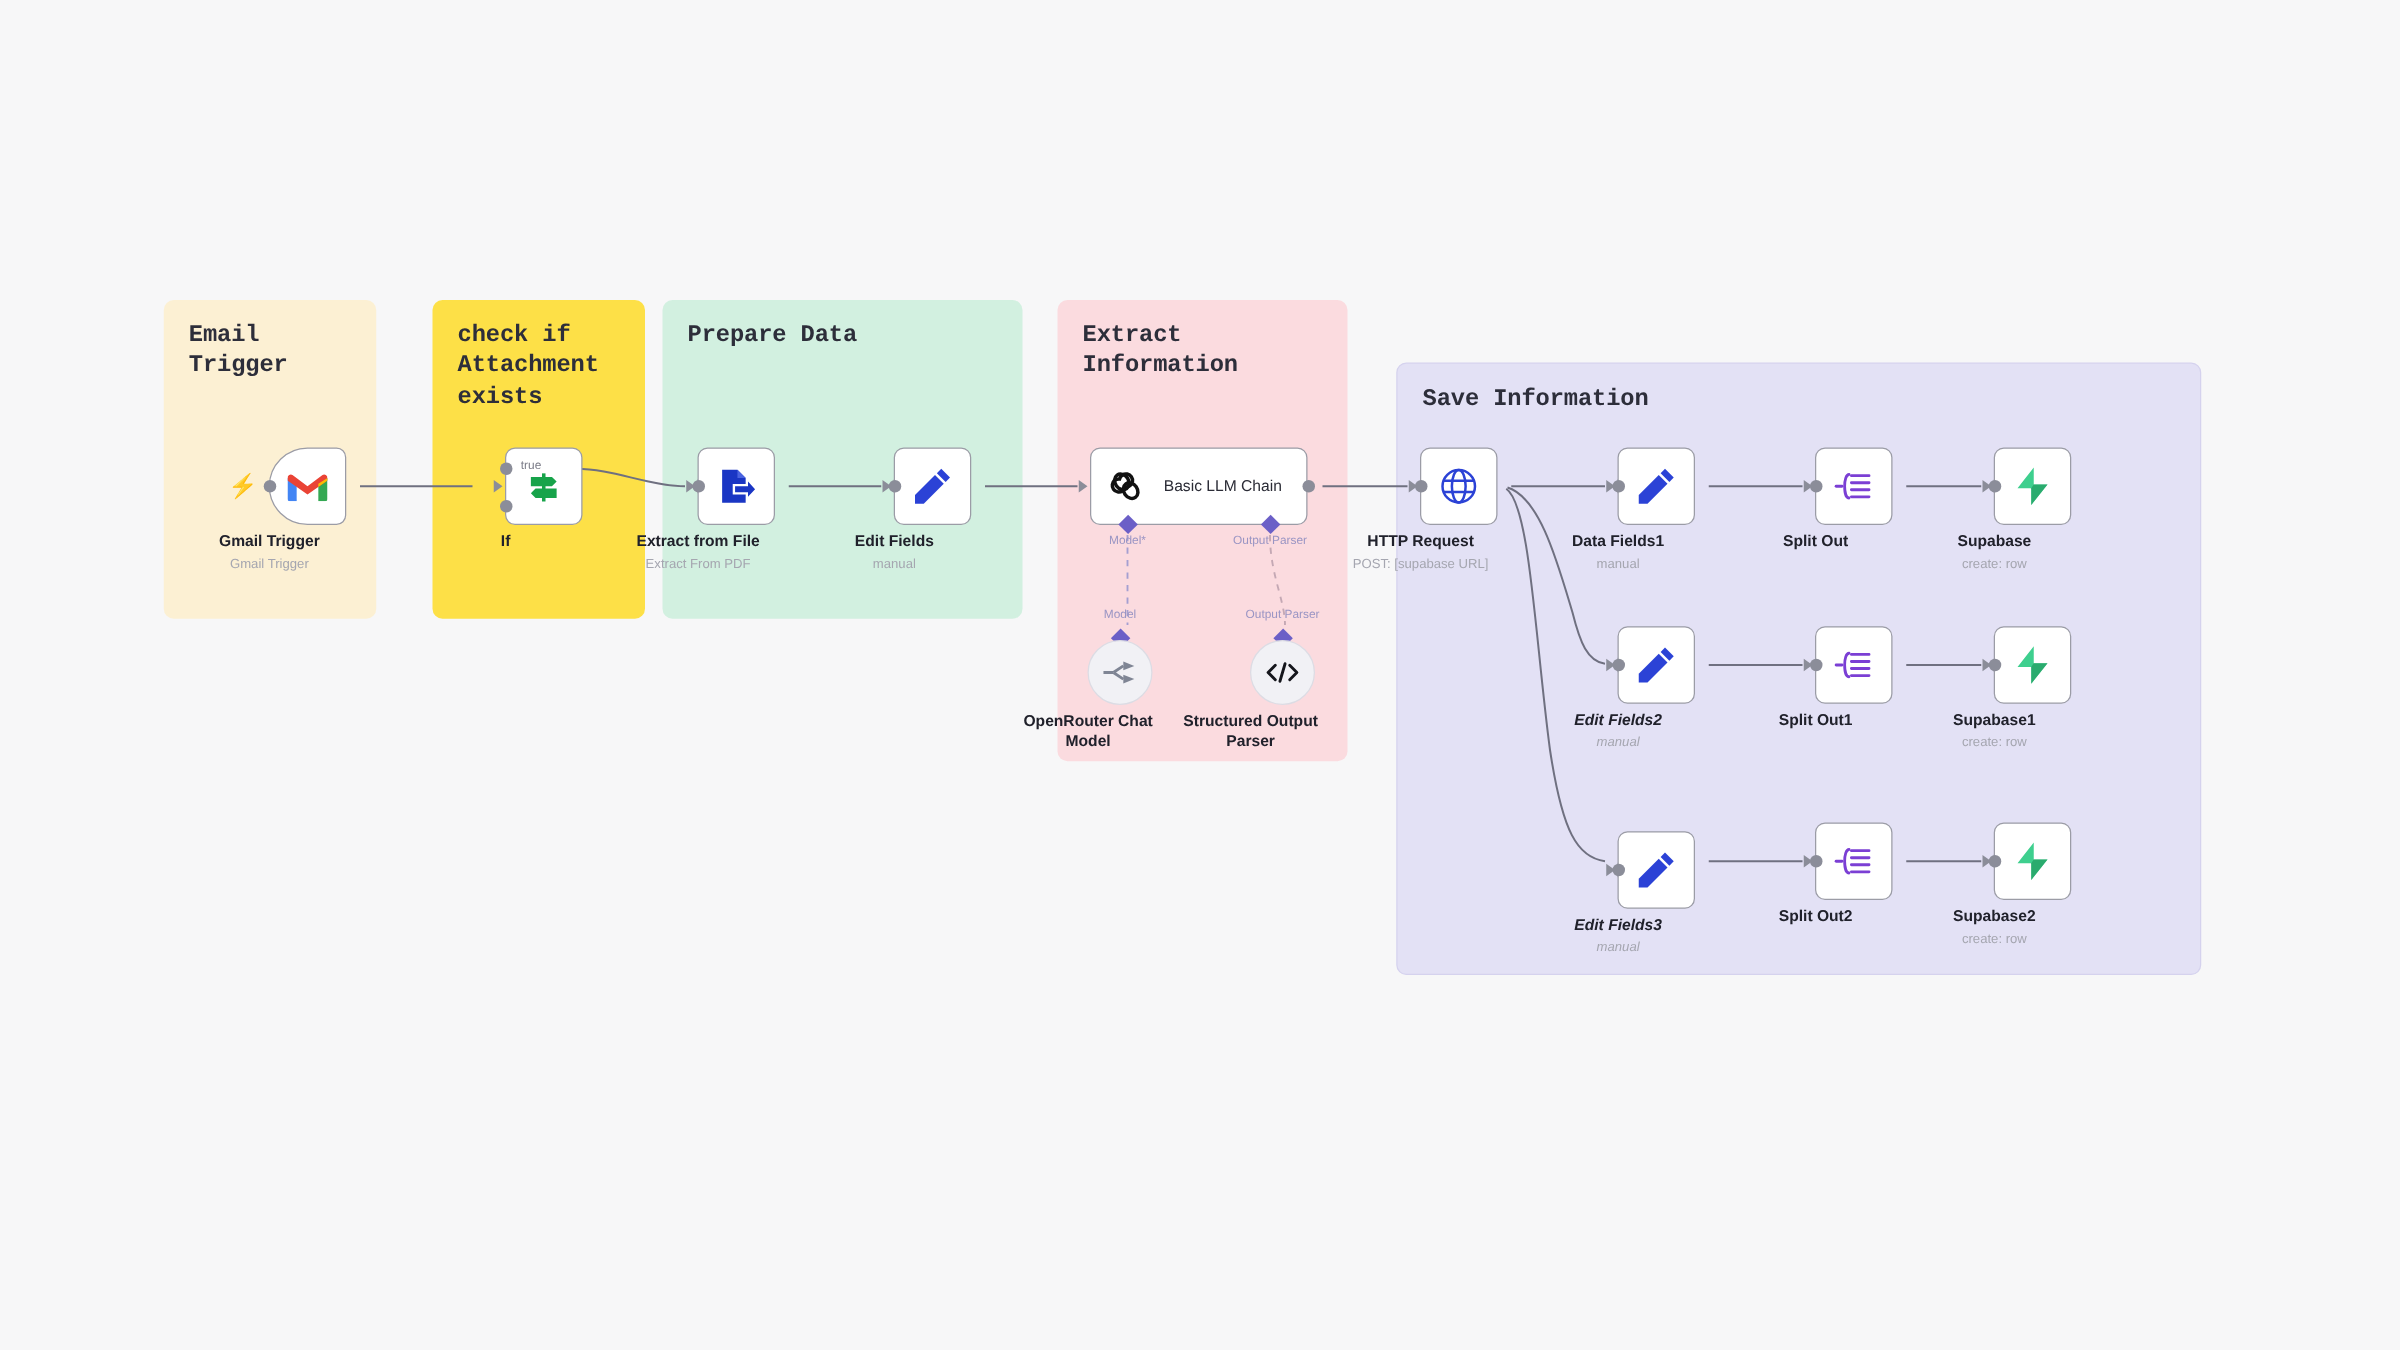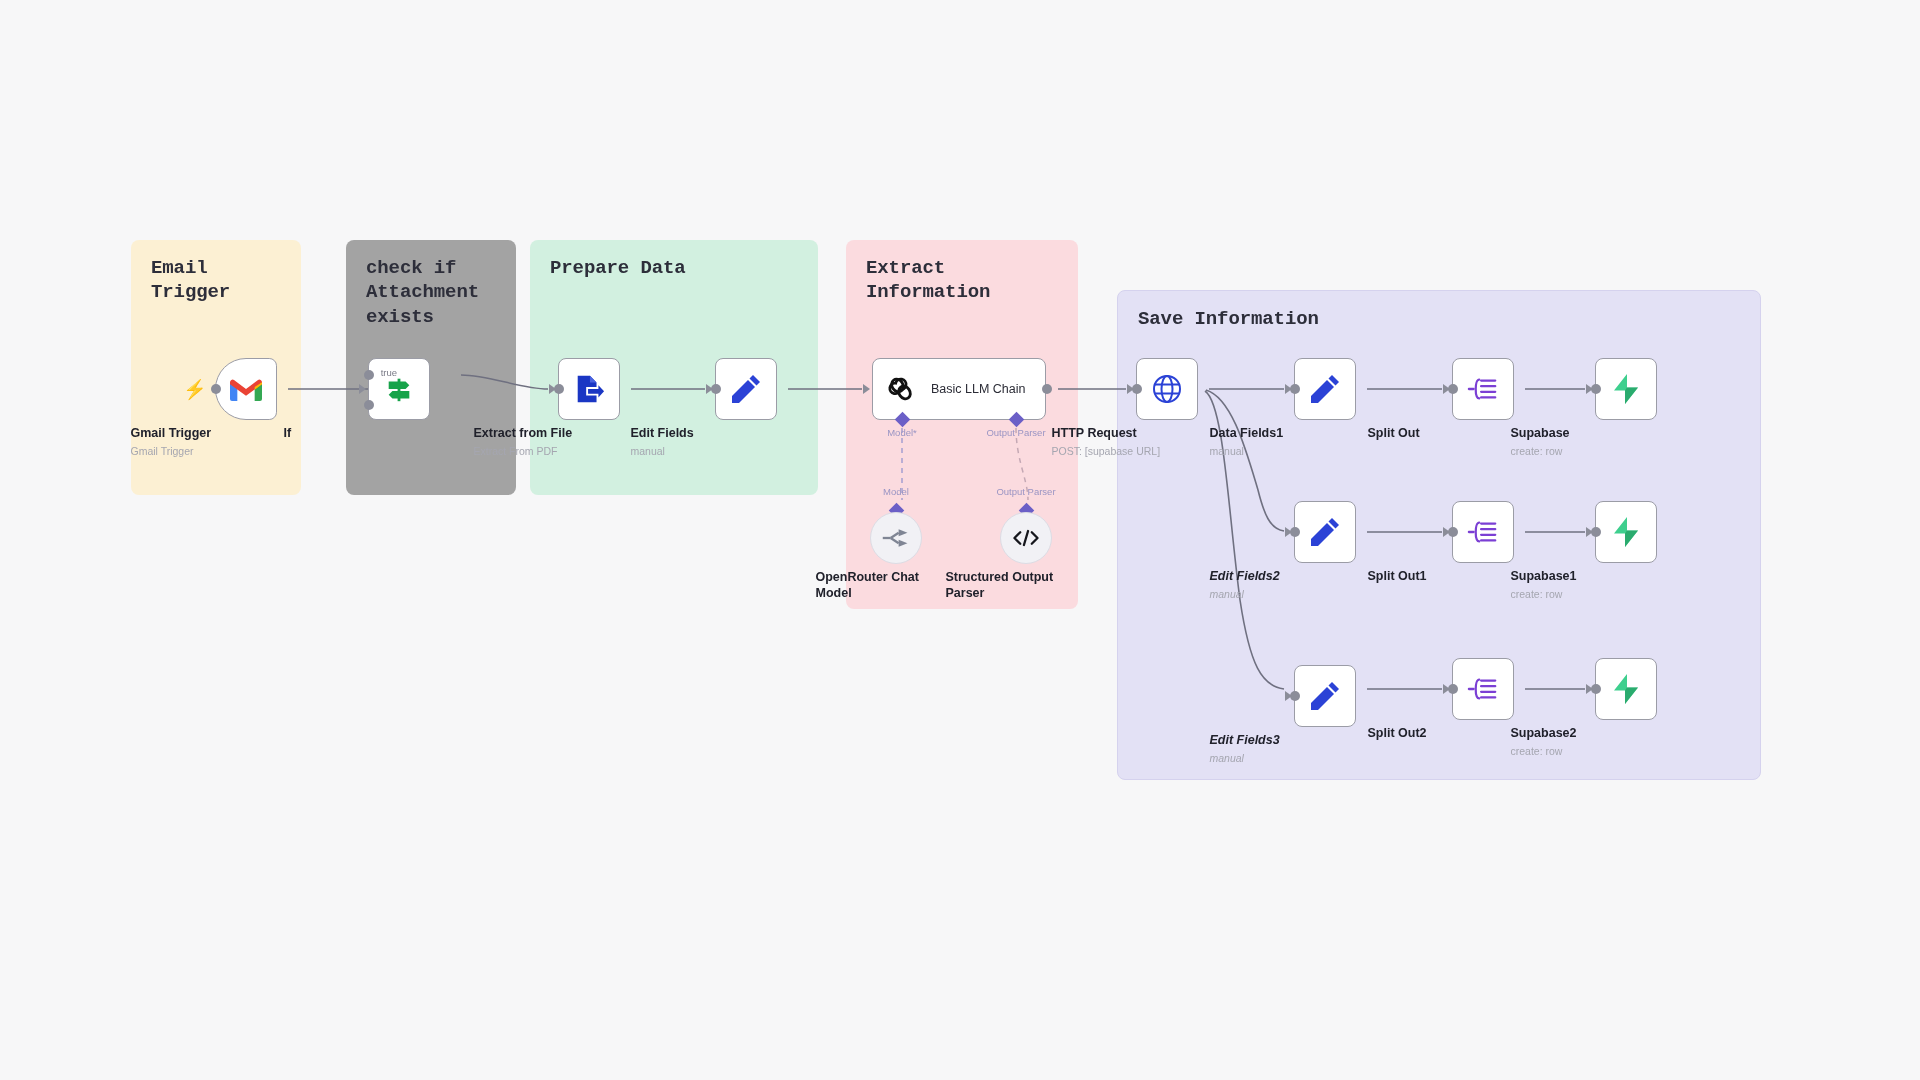--- a/index.html
+++ b/index.html
@@ -27,21 +27,21 @@
   }
   .sticky-title {
     font-size: 19px;
     font-weight: 700;
     color: #2d2e3a;
     line-height: 1.28;
     letter-spacing: -0.1px;
     white-space: pre-line;
   }
   .sticky.yellow  { background: #fcf0d3; }
-  .sticky.blue    { background: #a3a3a3; }
+  .sticky.blue    { background: #fde047; }
   .sticky.green   { background: #d2f0e0; }
   .sticky.red     { background: #fbdbdf; }
   .sticky.purple  { background: #e3e1f5; border: 1px solid #d5d2ee; }
 
   
   #edges {
     position: absolute;
     left: 0; top: 0;
     width: 1920px; height: 1080px;
     pointer-events: none;
@@ -83,20 +83,21 @@
     width: 52px; height: 52px;
     border-radius: 50%;
     background: #f1f1f5;
     border: 1.2px solid #dcdce4;
   }
   .node-caption {
     position: absolute;
     top: 68px;
     left: 50%;
     transform: translateX(-50%);
+    text-align: center;
     width: 170px;
   }
   .node-title {
     font-size: 12.5px;
     font-weight: 700;
     color: #20212b;
     line-height: 1.25;
     white-space: pre-line;
   }
   .node-sub {
@@ -254,21 +255,21 @@
         <path d="M11 15 L11 36 L24 36 L24 22 Z" fill="#c5221f" opacity="0"></path>
       </svg>
     </div>
     <div class="port-out"></div>
     <div class="node-caption">
       <div class="node-title">Gmail Trigger</div>
       <div class="node-sub">Gmail Trigger</div>
     </div>
   </div>
 
-  <div class="node" style="left:368px; top:358px;">
+  <div class="node" style="left:404px; top:358px;">
     <div class="port-in">
         <span class="arr"></span>
         <span class="stub"></span>
       </div>
     <div class="node-box">
       <svg class="icon" width="30" height="30" viewBox="0 0 32 32">
         <rect x="14.5" y="5" width="3" height="24" fill="#17a34a"></rect>
         <path d="M5 8 L23 8 L27 12 L23 16 L5 16 Z" fill="#17a34a"></path>
         <path d="M27 18 L9 18 L5 22 L9 26 L27 26 Z" fill="#17a34a"></path>
       </svg>

